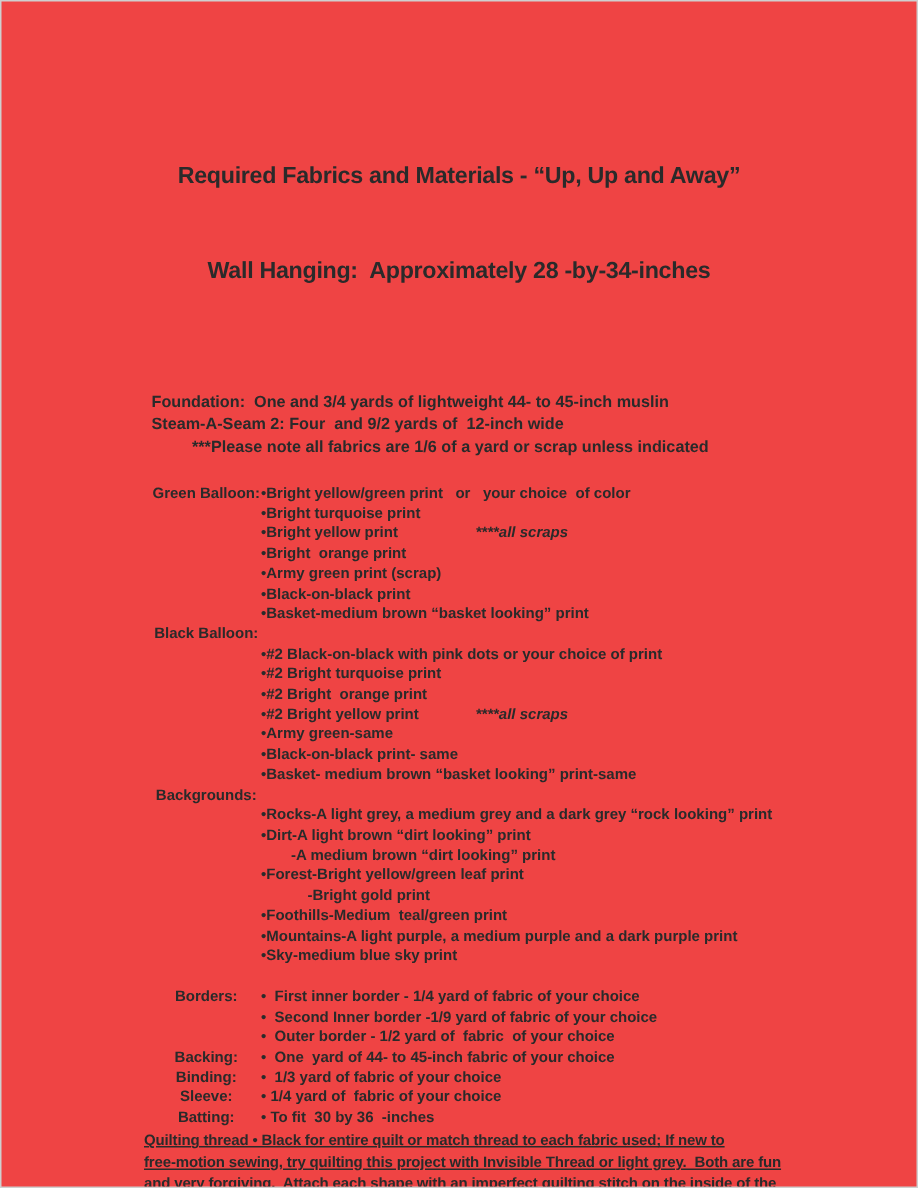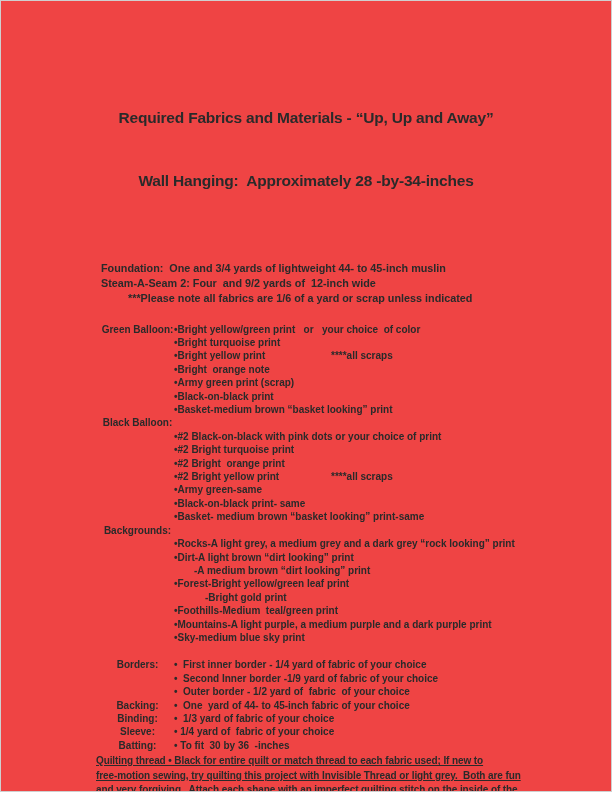--- a/index.html
+++ b/index.html
@@ -35,21 +35,21 @@
     margin-left:100px;
     font-size:10px;
     line-height:13.4px;
     font-weight:bold;
   }
   .row { position:relative; display:flex; }
   .lbl { width:73px; flex-shrink:0; white-space:pre;text-align:center; }
   .itm { white-space:pre; }
   .ind1 { padding-left:20px; }
   .ind2 { padding-left:31px; }
-  .scrap { position:absolute; left:230px; top:0; white-space:pre; }
+  .scrap { position:absolute; left:216px; top:0; white-space:pre;font-style:italic; }
   .gap { height:14px; }
   .para {
     margin:2px 0 0 95px;
     font-size:10px;
     line-height:14.6px;
     font-weight:bold;
     letter-spacing:-0.1px;
   }
   .para-line { white-space:pre;text-decoration:underline; }
 </style>
@@ -79,21 +79,21 @@
       <div class="lbl"></div>
       <div class="itm">•Bright turquoise print</div>
     </div>
     <div class="row">
       <div class="lbl"></div>
       <div class="itm">•Bright yellow print</div>
       <div class="scrap">****all scraps</div>
     </div>
     <div class="row">
       <div class="lbl"></div>
-      <div class="itm">•Bright  orange note</div>
+      <div class="itm">•Bright  orange print</div>
     </div>
     <div class="row">
       <div class="lbl"></div>
       <div class="itm">•Army green print (scrap)</div>
     </div>
     <div class="row">
       <div class="lbl"></div>
       <div class="itm">•Black-on-black print</div>
     </div>
     <div class="row">

